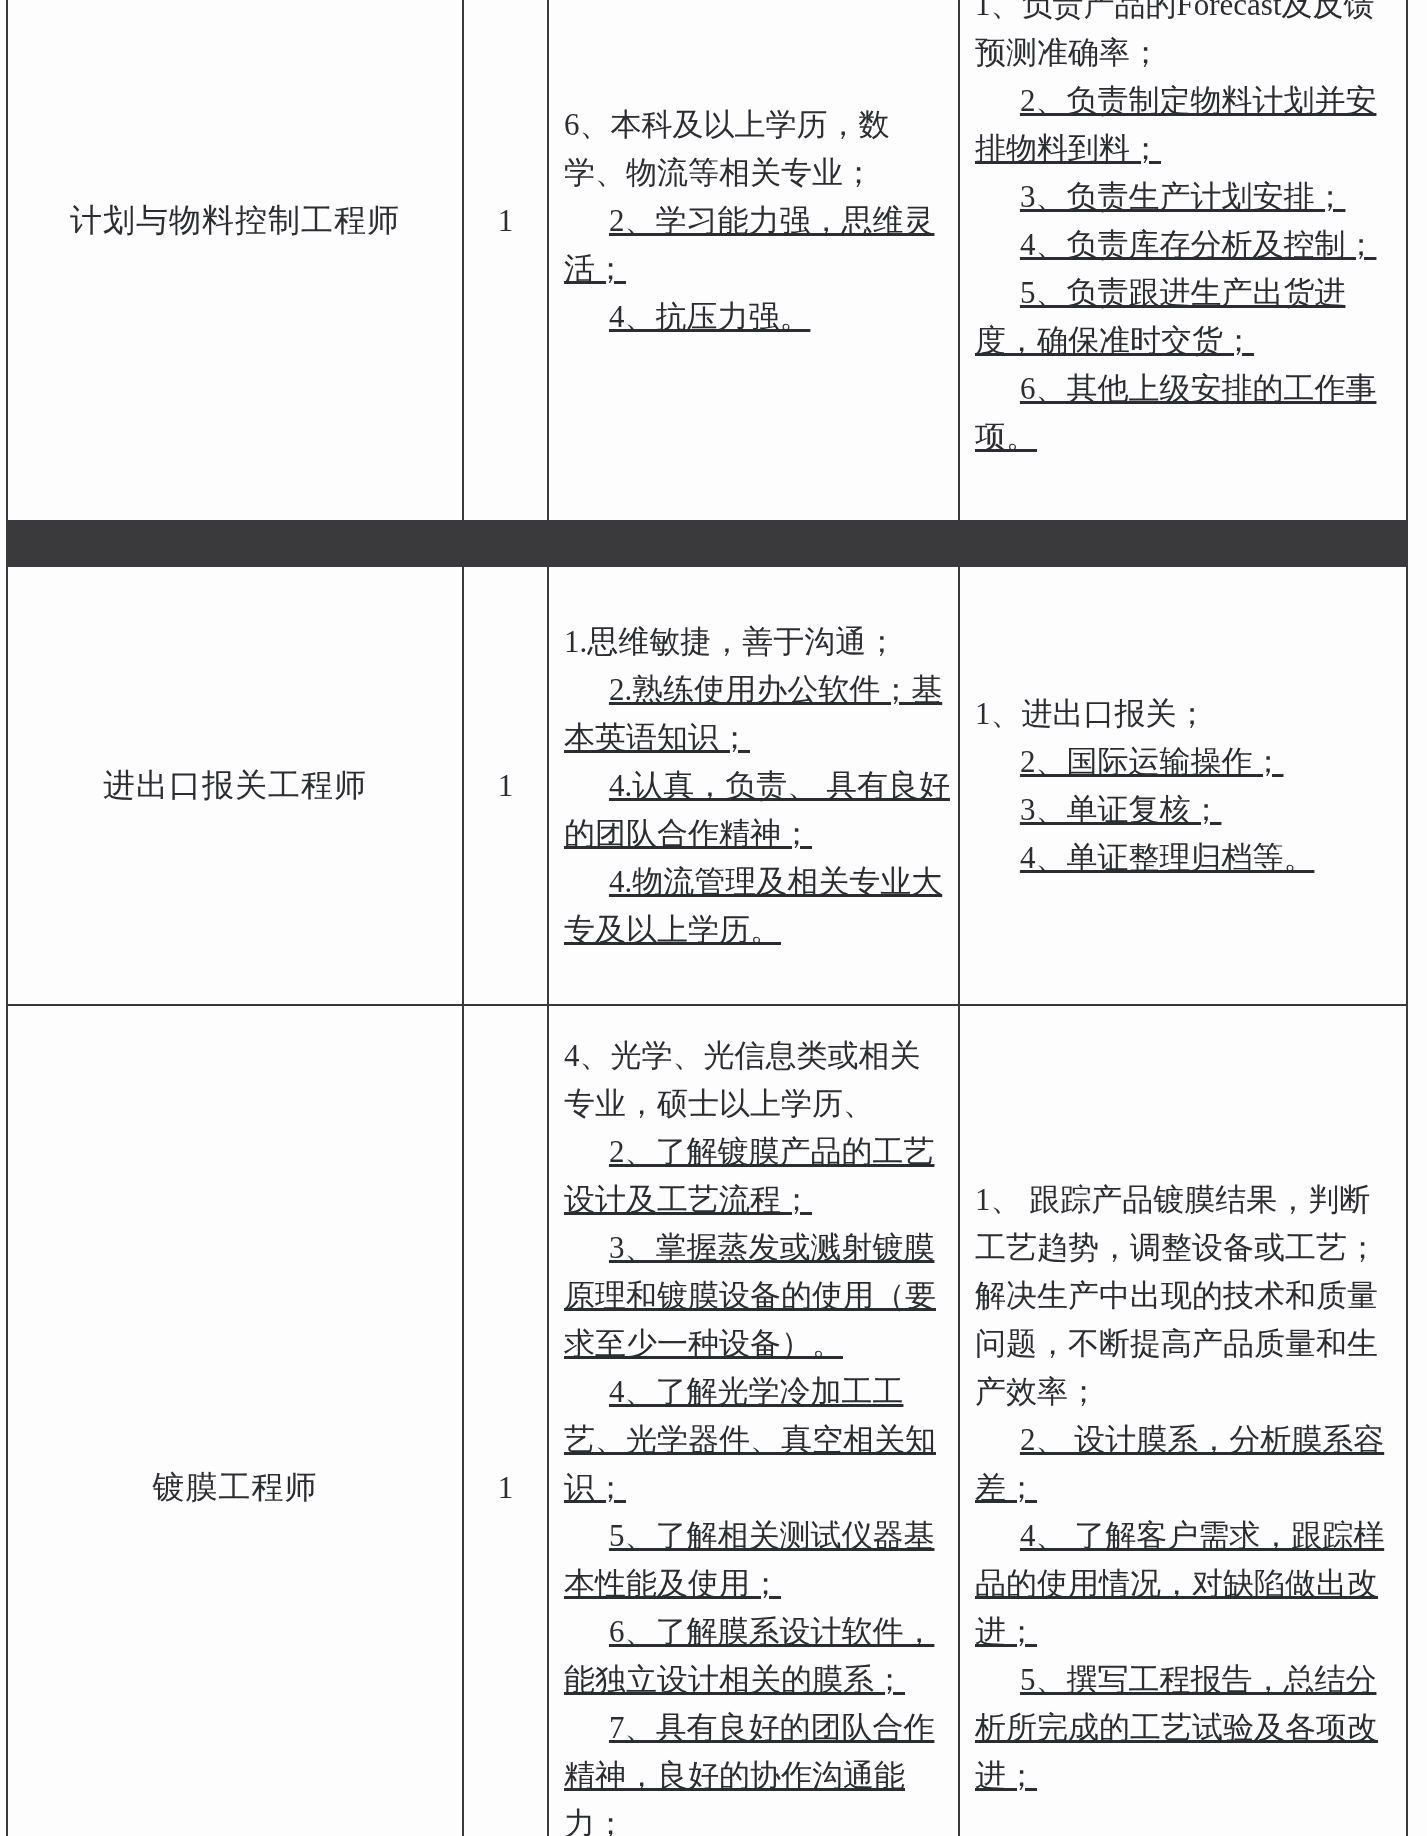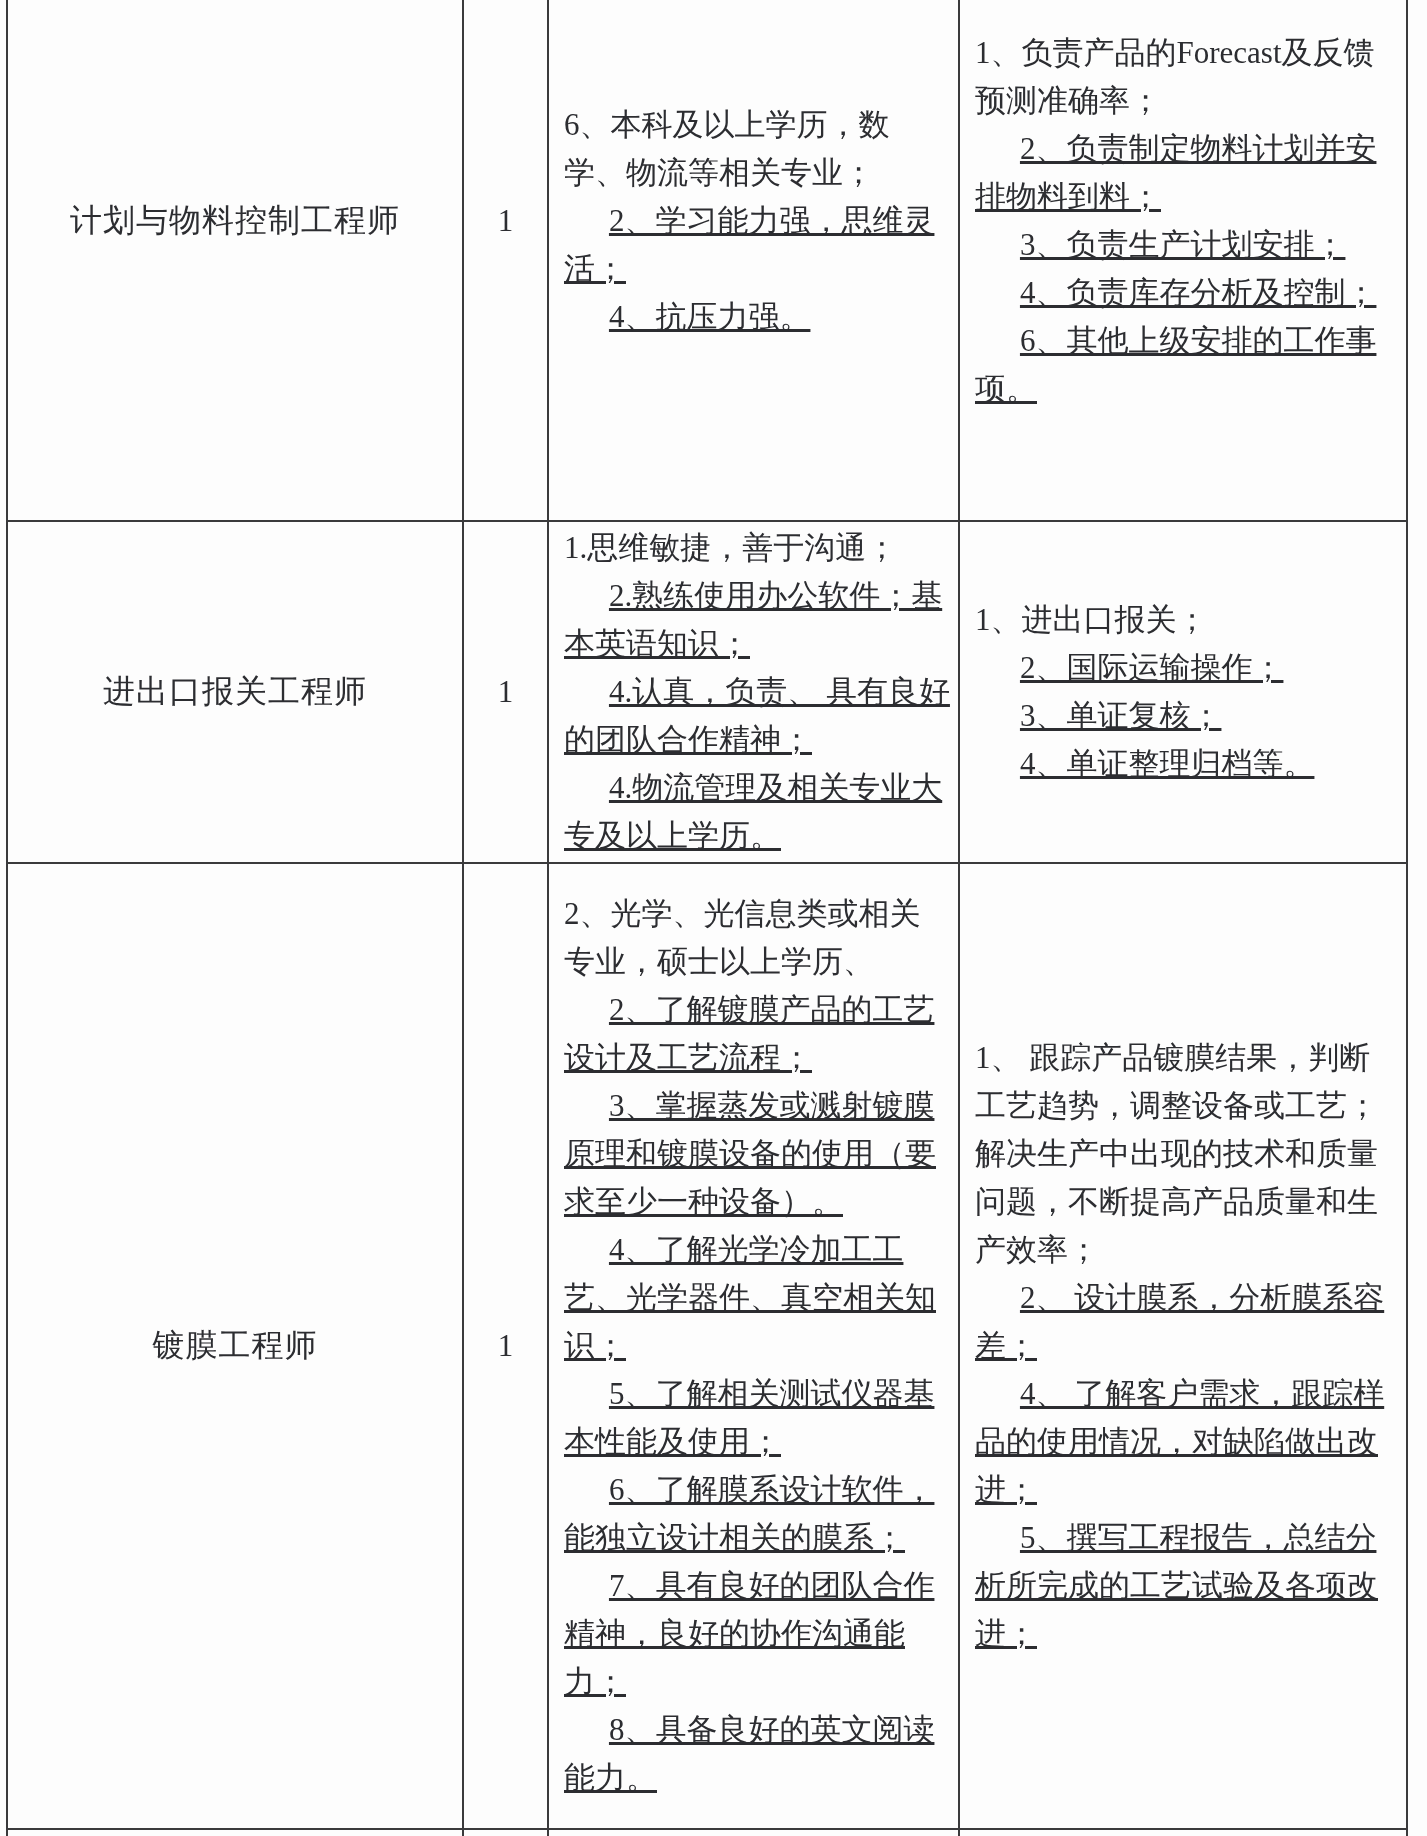--- a/index.html
+++ b/index.html
@@ -34,21 +34,21 @@
     box-sizing:border-box;
   }
   .cell{
     background:var(--bg-color);
     display:flex;
     align-items:center;
     overflow:hidden;
     box-sizing:border-box;
   }
   .r1{height:598px;}
-  .r2{height:340px;}
+  .r2{height:437px;margin-top:45px;}
   .r3{height:964px;}
   .r4{height:100px;}
   .cell.center{justify-content:center;text-align:center;}
   .title-text{
     font-size:32px;
     letter-spacing:1px;
   }
   .count-text{font-size:31px;}
   .paras{
     width:100%;
@@ -82,20 +82,21 @@
           <p class="para indent">2、学习能力强，思维灵活；</p>
           <p class="para indent">4、抗压力强。</p>
         </div>
     </div>
     <div class="cell r1">
       <div class="paras">
           <p class="para">1、负责产品的Forecast及反馈预测准确率；</p>
           <p class="para indent">2、负责制定物料计划并安排物料到料；</p>
           <p class="para indent">3、负责生产计划安排；</p>
           <p class="para indent">4、负责库存分析及控制；</p>
+          <p class="para indent">5、负责跟进生产出货进度，确保准时交货；</p>
           <p class="para indent">6、其他上级安排的工作事项。</p>
         </div>
     </div>
 
     <div class="cell r2 center">
       <span class="title-text">进出口报关工程师</span>
     </div>
     <div class="cell r2 center">
       <span class="count-text">1</span>
     </div>
@@ -117,21 +118,21 @@
     </div>
 
     <div class="cell r3 center">
       <span class="title-text">镀膜工程师</span>
     </div>
     <div class="cell r3 center">
       <span class="count-text">1</span>
     </div>
     <div class="cell r3">
       <div class="paras">
-          <p class="para">2、光学、光信息类或相关专业，硕士以上学历、</p>
+          <p class="para">4、光学、光信息类或相关专业，硕士以上学历、</p>
           <p class="para indent">2、了解镀膜产品的工艺设计及工艺流程；</p>
           <p class="para indent">3、掌握蒸发或溅射镀膜原理和镀膜设备的使用（要求至少一种设备）。</p>
           <p class="para indent">4、了解光学冷加工工艺、光学器件、真空相关知识；</p>
           <p class="para indent">5、了解相关测试仪器基本性能及使用；</p>
           <p class="para indent">6、了解膜系设计软件，能独立设计相关的膜系；</p>
           <p class="para indent">7、具有良好的团队合作精神，良好的协作沟通能力；</p>
           <p class="para indent">8、具备良好的英文阅读能力。</p>
         </div>
     </div>
     <div class="cell r3">

